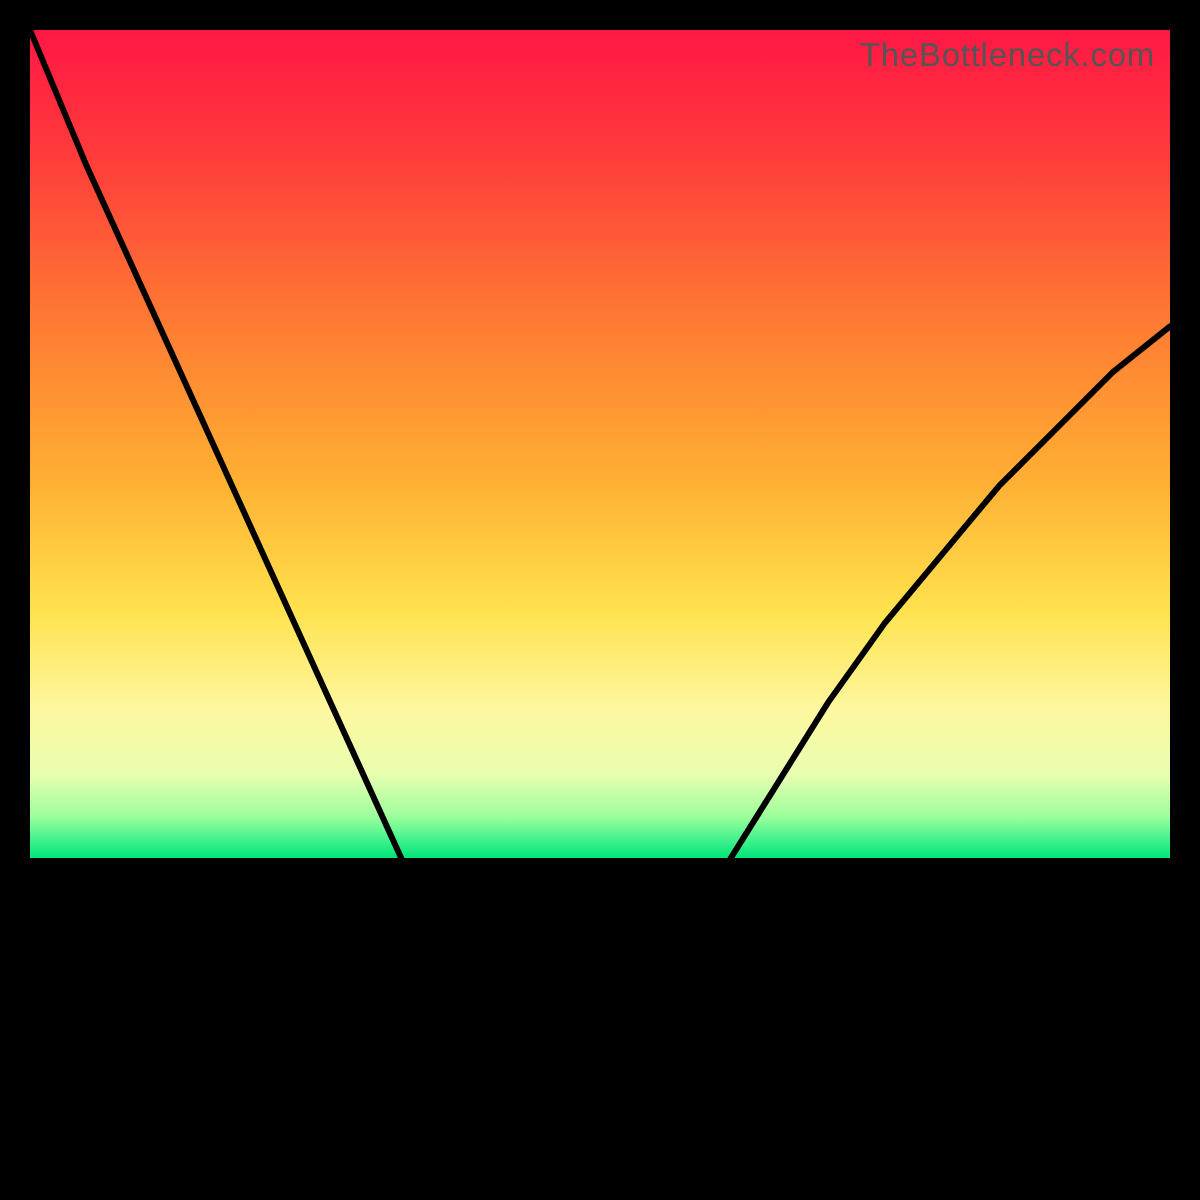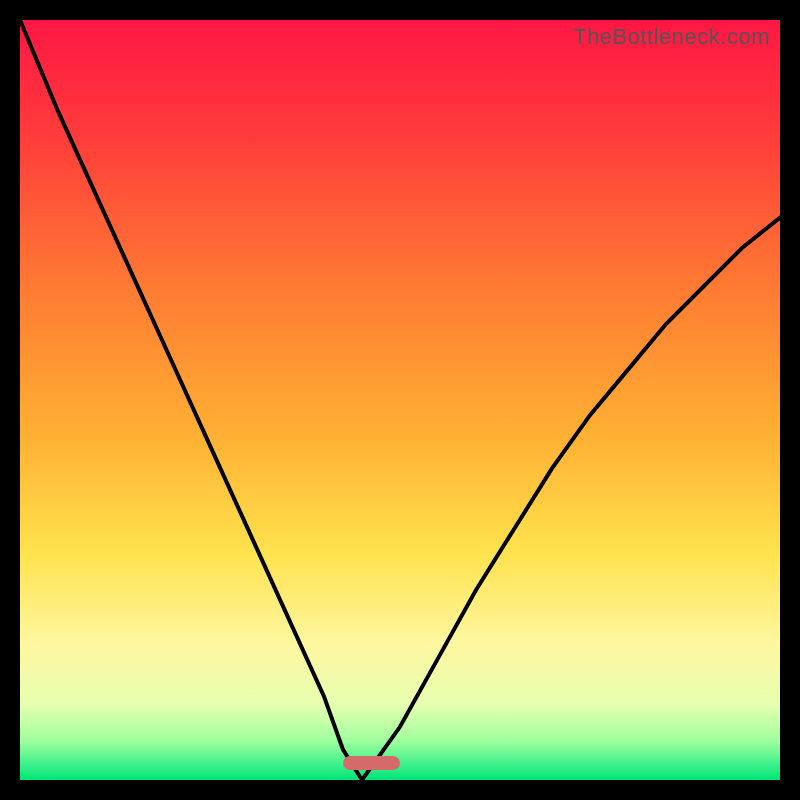--- a/index.html
+++ b/index.html
@@ -9,21 +9,21 @@
     height: 800px;
     background: #000;
     overflow: hidden;
     font-family: Arial, Helvetica, sans-serif;
   }
   .frame {
     position: absolute;
     left: 20px;
     top: 20px;
     width: 760px;
-    height: 760px;
+    height: 552px;
     background: #fff;
     overflow: hidden;
   }
   .gradient {
     position: absolute;
     left: 0;
     top: 0;
     width: 100%;
     height: 100%;
   }

